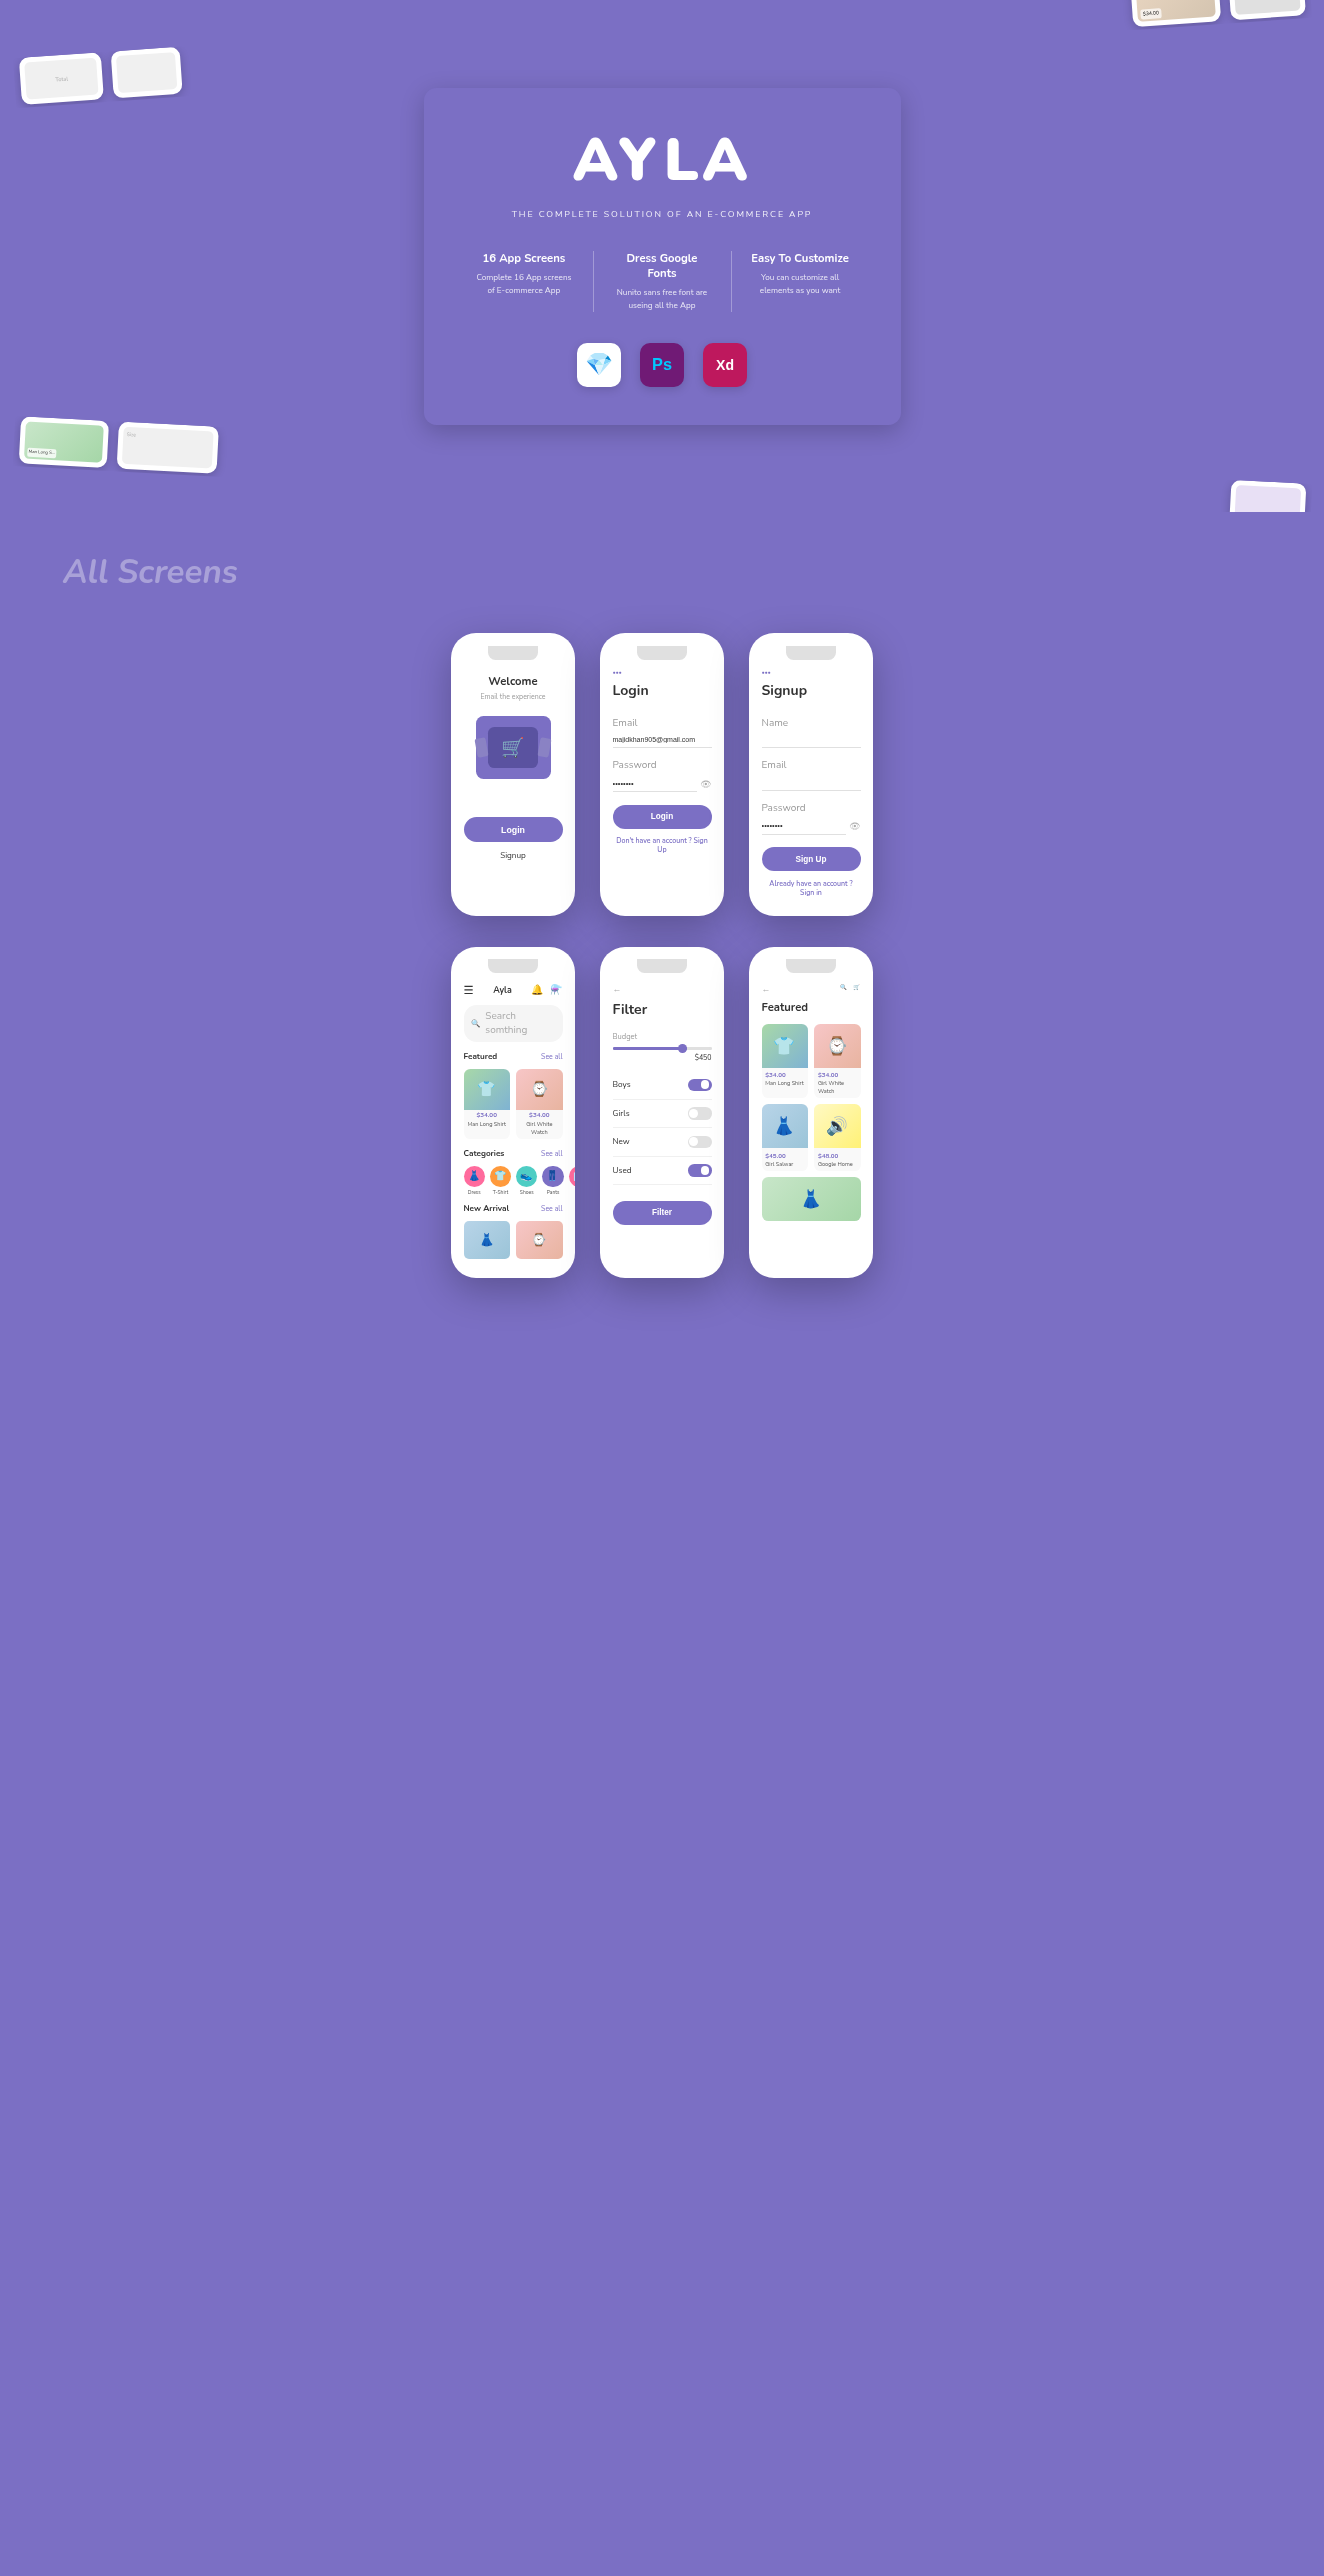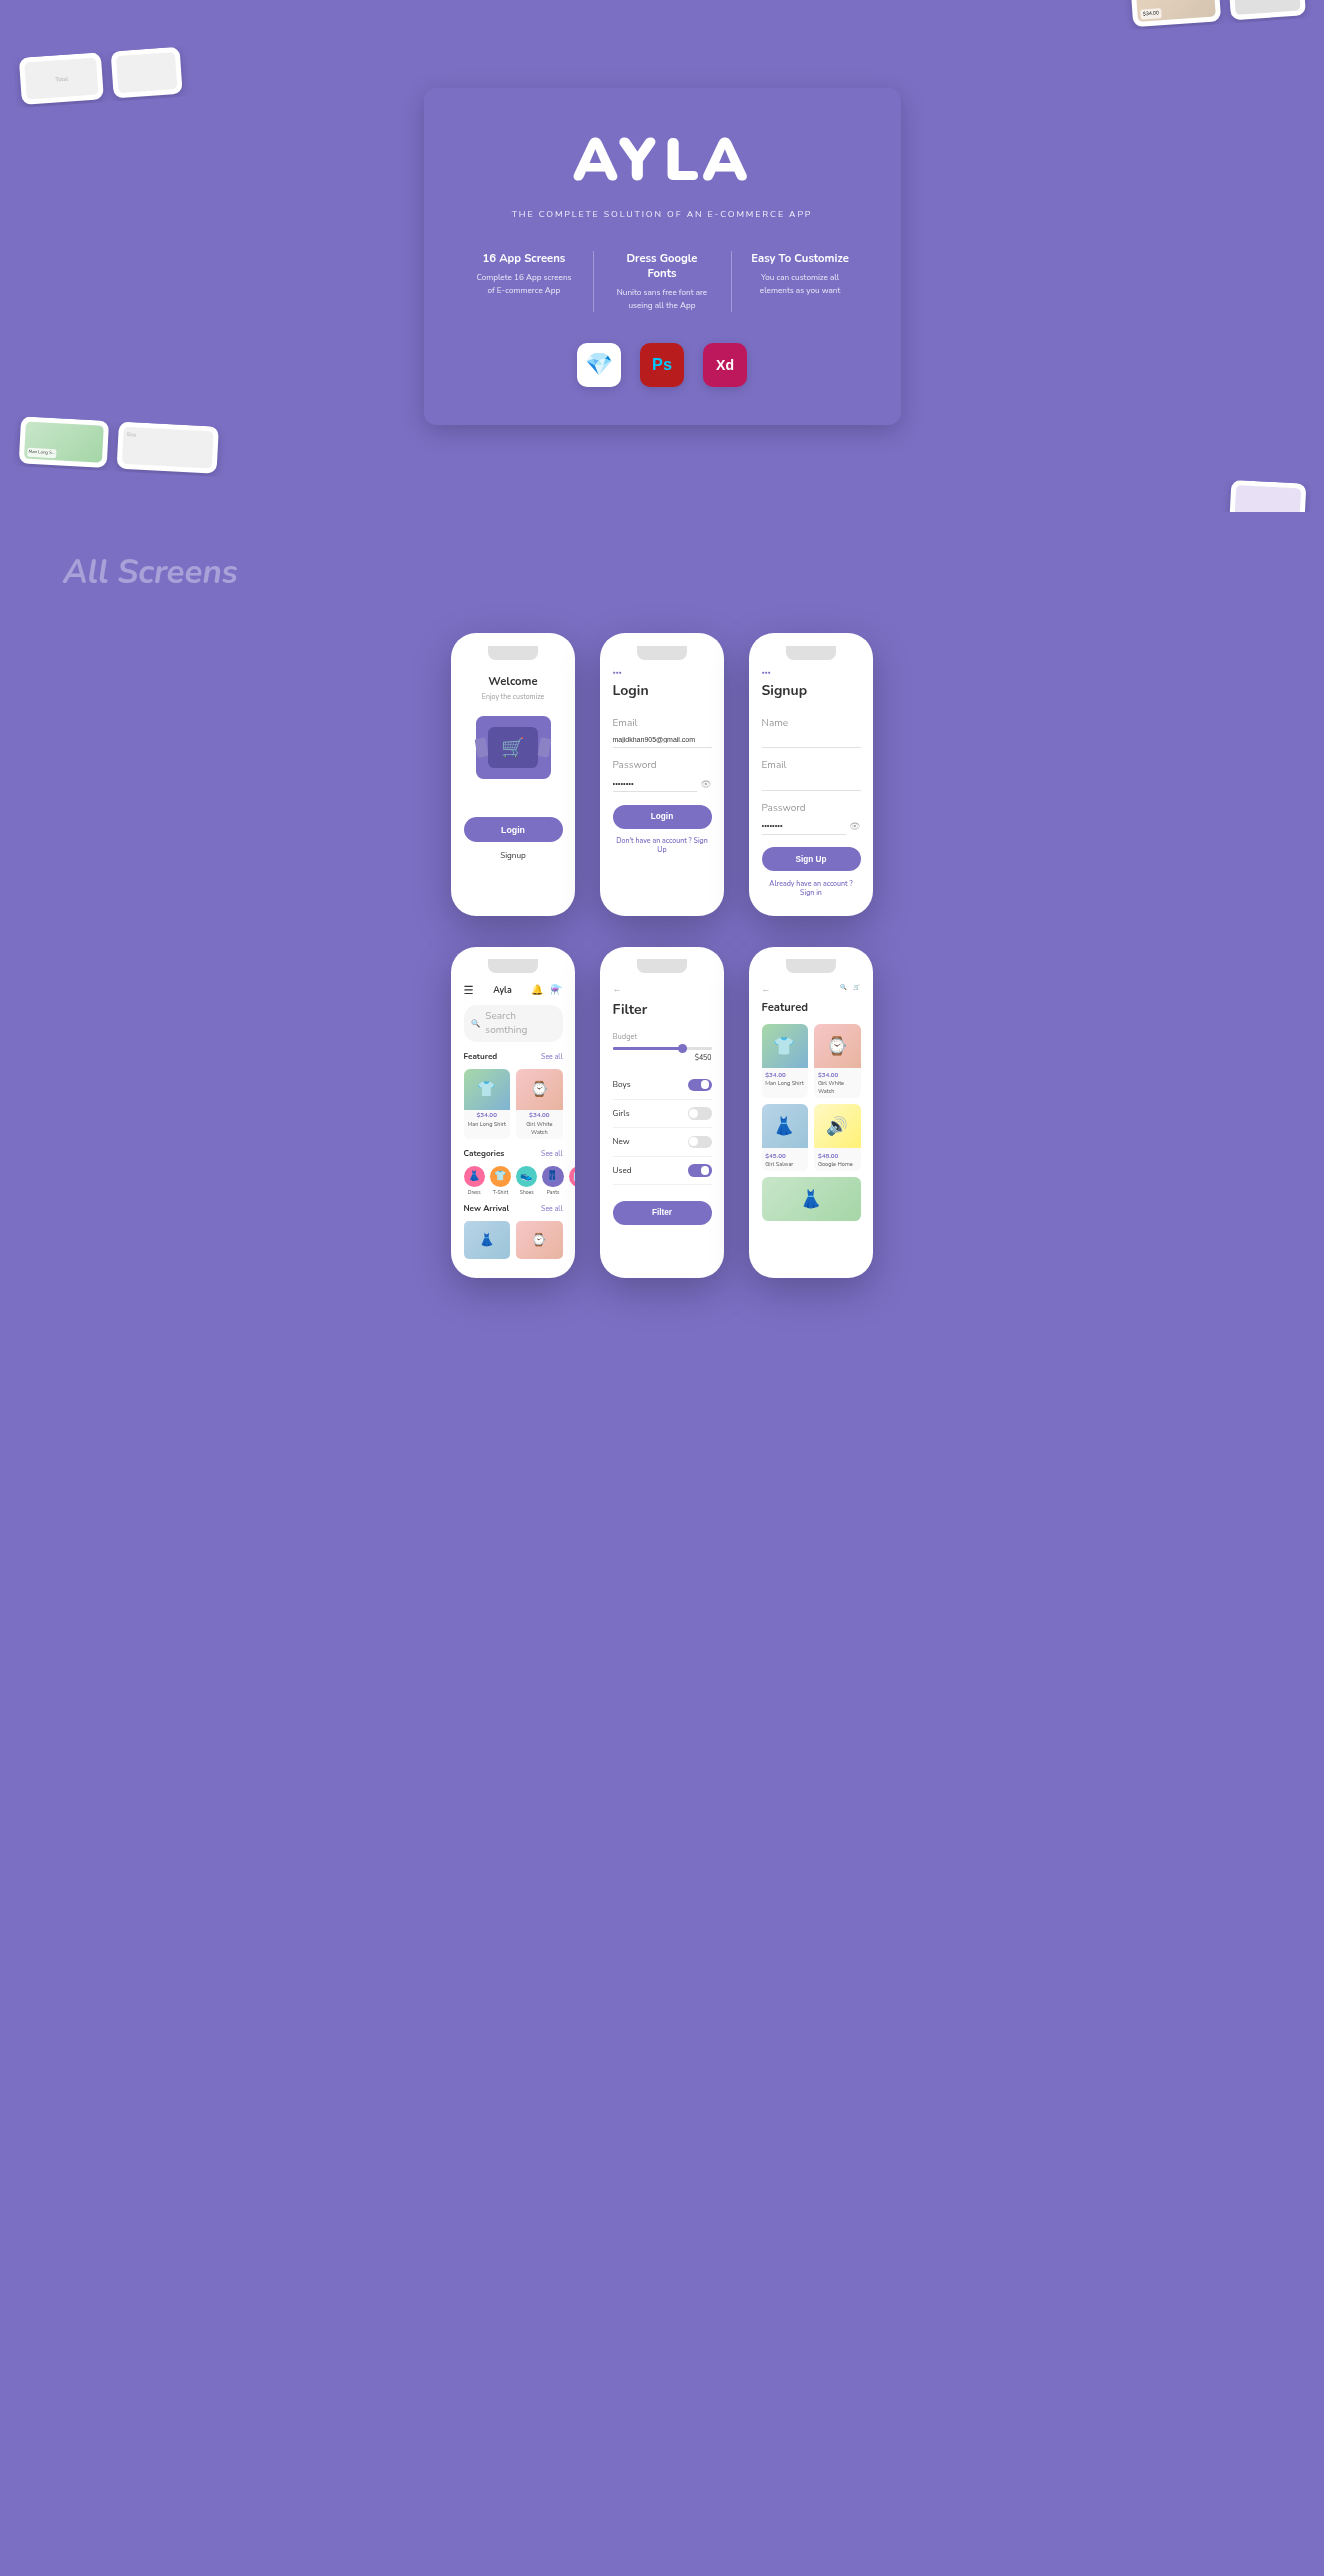--- a/index.html
+++ b/index.html
@@ -90,21 +90,21 @@
       border-radius: 10px;
       display: flex;
       align-items: center;
       justify-content: center;
       font-size: 22.6px;
       background: white;
       box-shadow: 0 2.5px 9.4px rgba(0,0,0,0.15);
     }
 
     .tool-icon.sketch { background: white; }
-    .tool-icon.ps { background: #b91c1c; }
+    .tool-icon.ps { background: #701a75; }
     .tool-icon.xd { background: #be185d; }
 
     
     .all-screens-section {
       background-color: #7B6FC4;
       padding: 38px 25px;
     }
 
     .section-title {
       font-size: 33px;
@@ -678,21 +678,21 @@
   <div class="phones-grid">
 
     <div class="phone-mockup">
       <div class="phone-notch"></div>
       <div class="phone-status-bar">
         <span></span>
         <span></span>
       </div>
       <div class="phone-content welcome-screen">
         <h2>Welcome</h2>
-        <p>Enjoy the customize</p>
+        <p>Email the experience</p>
 
         <div class="shopping-illustration">
           <div style="position:relative;display:flex;align-items:center;justify-content:center;">
 
             <div style="width:50px;height:41px;background:#5a52a0;border-radius:6.3px;display:flex;align-items:center;justify-content:center;">
               <div style="color:white;font-size:19px;">🛒</div>
             </div>
 
             <div style="position:absolute;left:-12.5px;width:11.3px;height:19px;background:#8a82c4;border-radius:2.5px;transform:rotate(-10deg);"></div>
             <div style="position:absolute;right:-12.5px;width:11.3px;height:19px;background:#8a82c4;border-radius:2.5px;transform:rotate(10deg);"></div>

